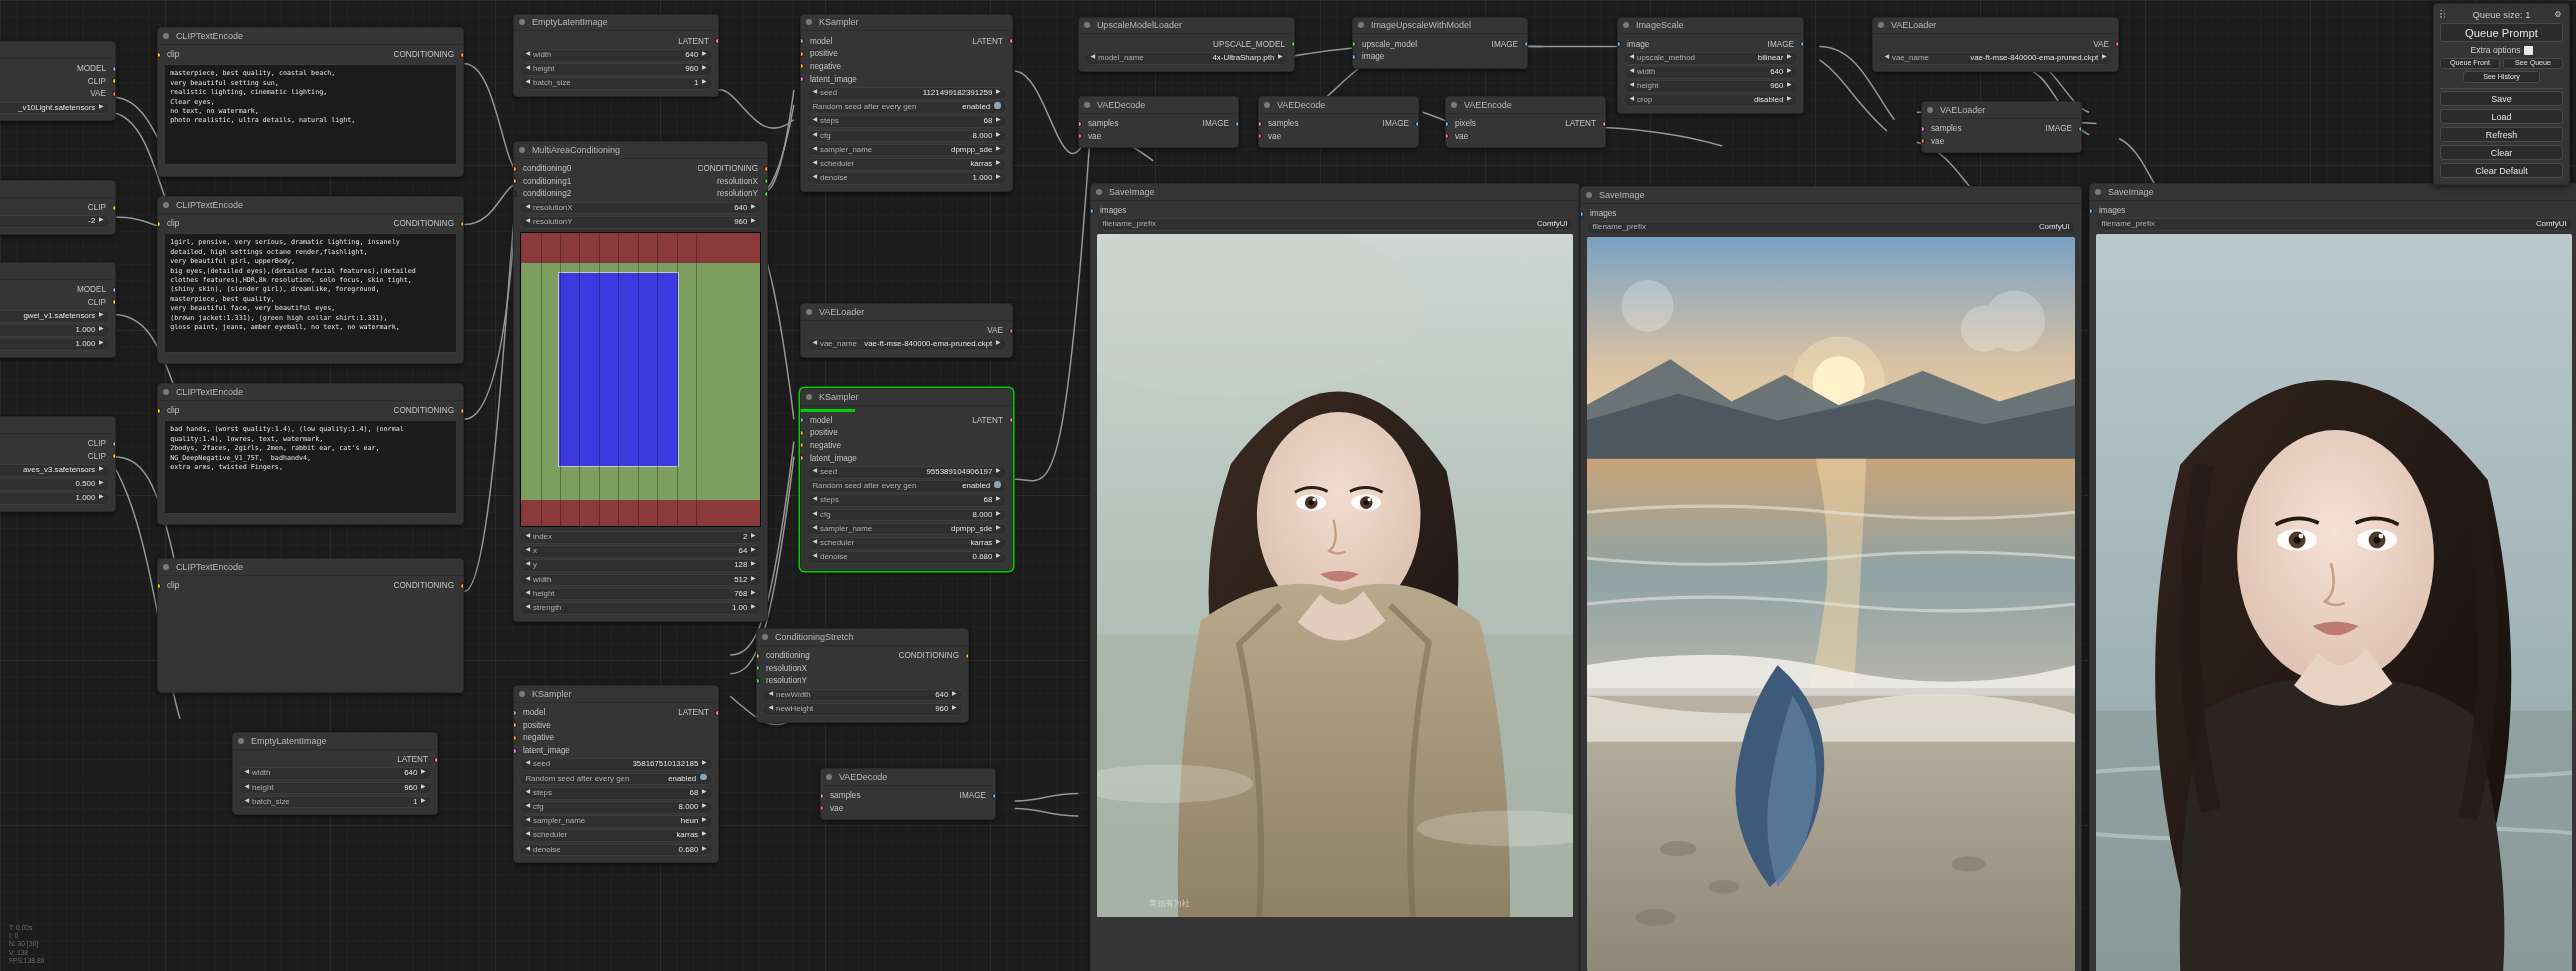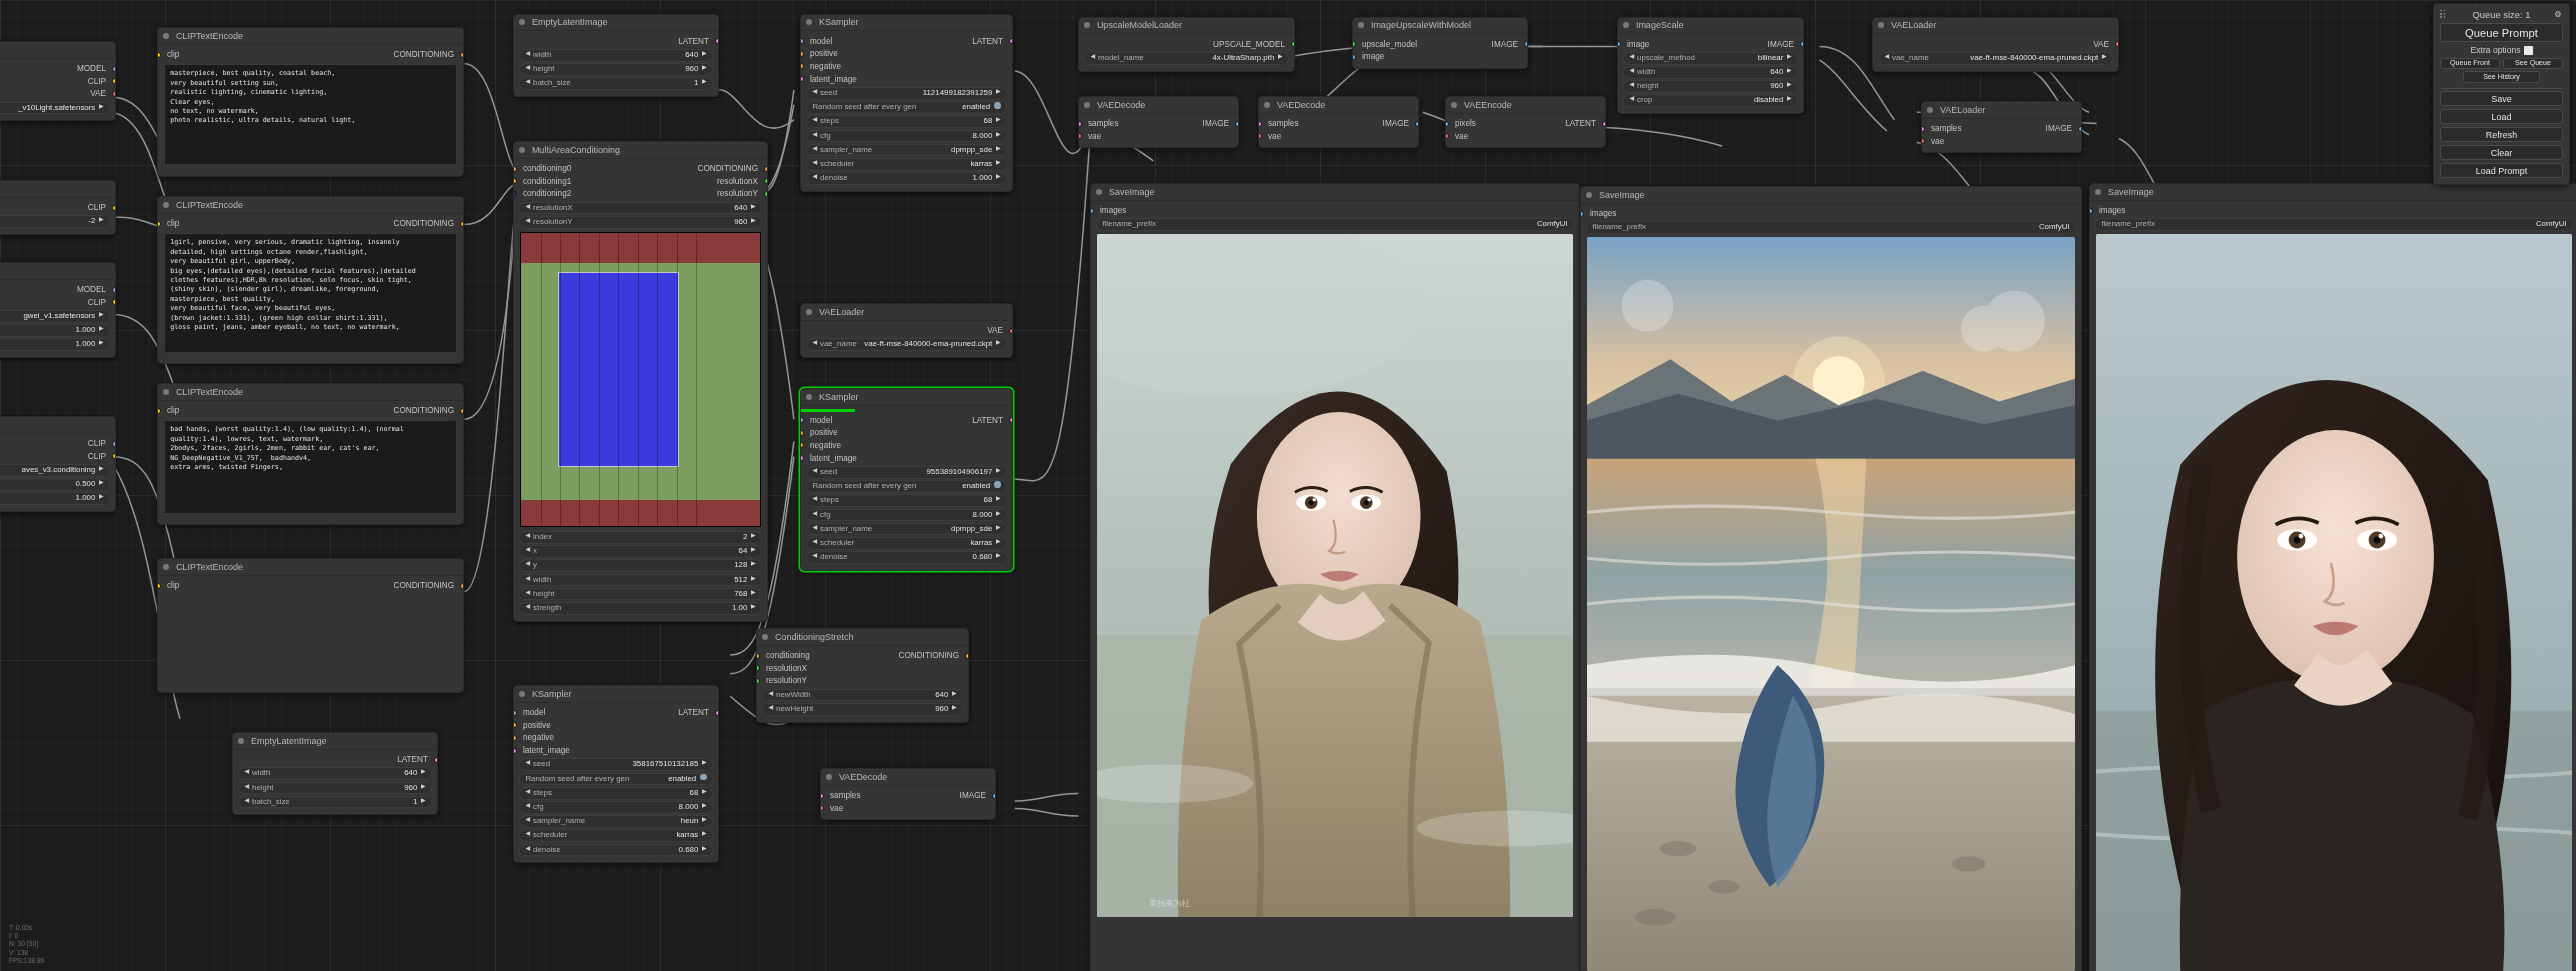--- a/index.html
+++ b/index.html
@@ -320,21 +320,21 @@
       <div class="slot">
         <span class="out-label">CLIP</span>
         <span class="port right p-model"></span>
       </div>
       <div class="slot">
         <span class="out-label">CLIP</span>
         <span class="port right p-clip"></span>
       </div>
       <div class="widget">
 
-        <span class="wvalue">aves_v3.conditioning</span>
+        <span class="wvalue">aves_v3.safetensors</span>
         <span class="arrow r">▶</span>
       </div>
       <div class="widget">
 
         <span class="wvalue">0.500</span>
         <span class="arrow r">▶</span>
       </div>
       <div class="widget">
 
         <span class="wvalue">1.000</span>
@@ -1240,21 +1240,21 @@
       <button class="btn sm">See Queue</button>
     </div>
     <div class="menu-row3">
       <button class="btn sm">See History</button>
     </div>
     <div class="divider"></div>
     <button class="btn">Save</button>
     <button class="btn">Load</button>
     <button class="btn">Refresh</button>
     <button class="btn">Clear</button>
-    <button class="btn">Load Prompt</button>
+    <button class="btn">Clear Default</button>
   </div>
 
   <div id="stats">
     <div>T: 0.00s</div>
     <div>I: 0</div>
     <div>N: 30 [30]</div>
     <div>V: 138</div>
     <div>FPS:138.89</div>
   </div>
 

